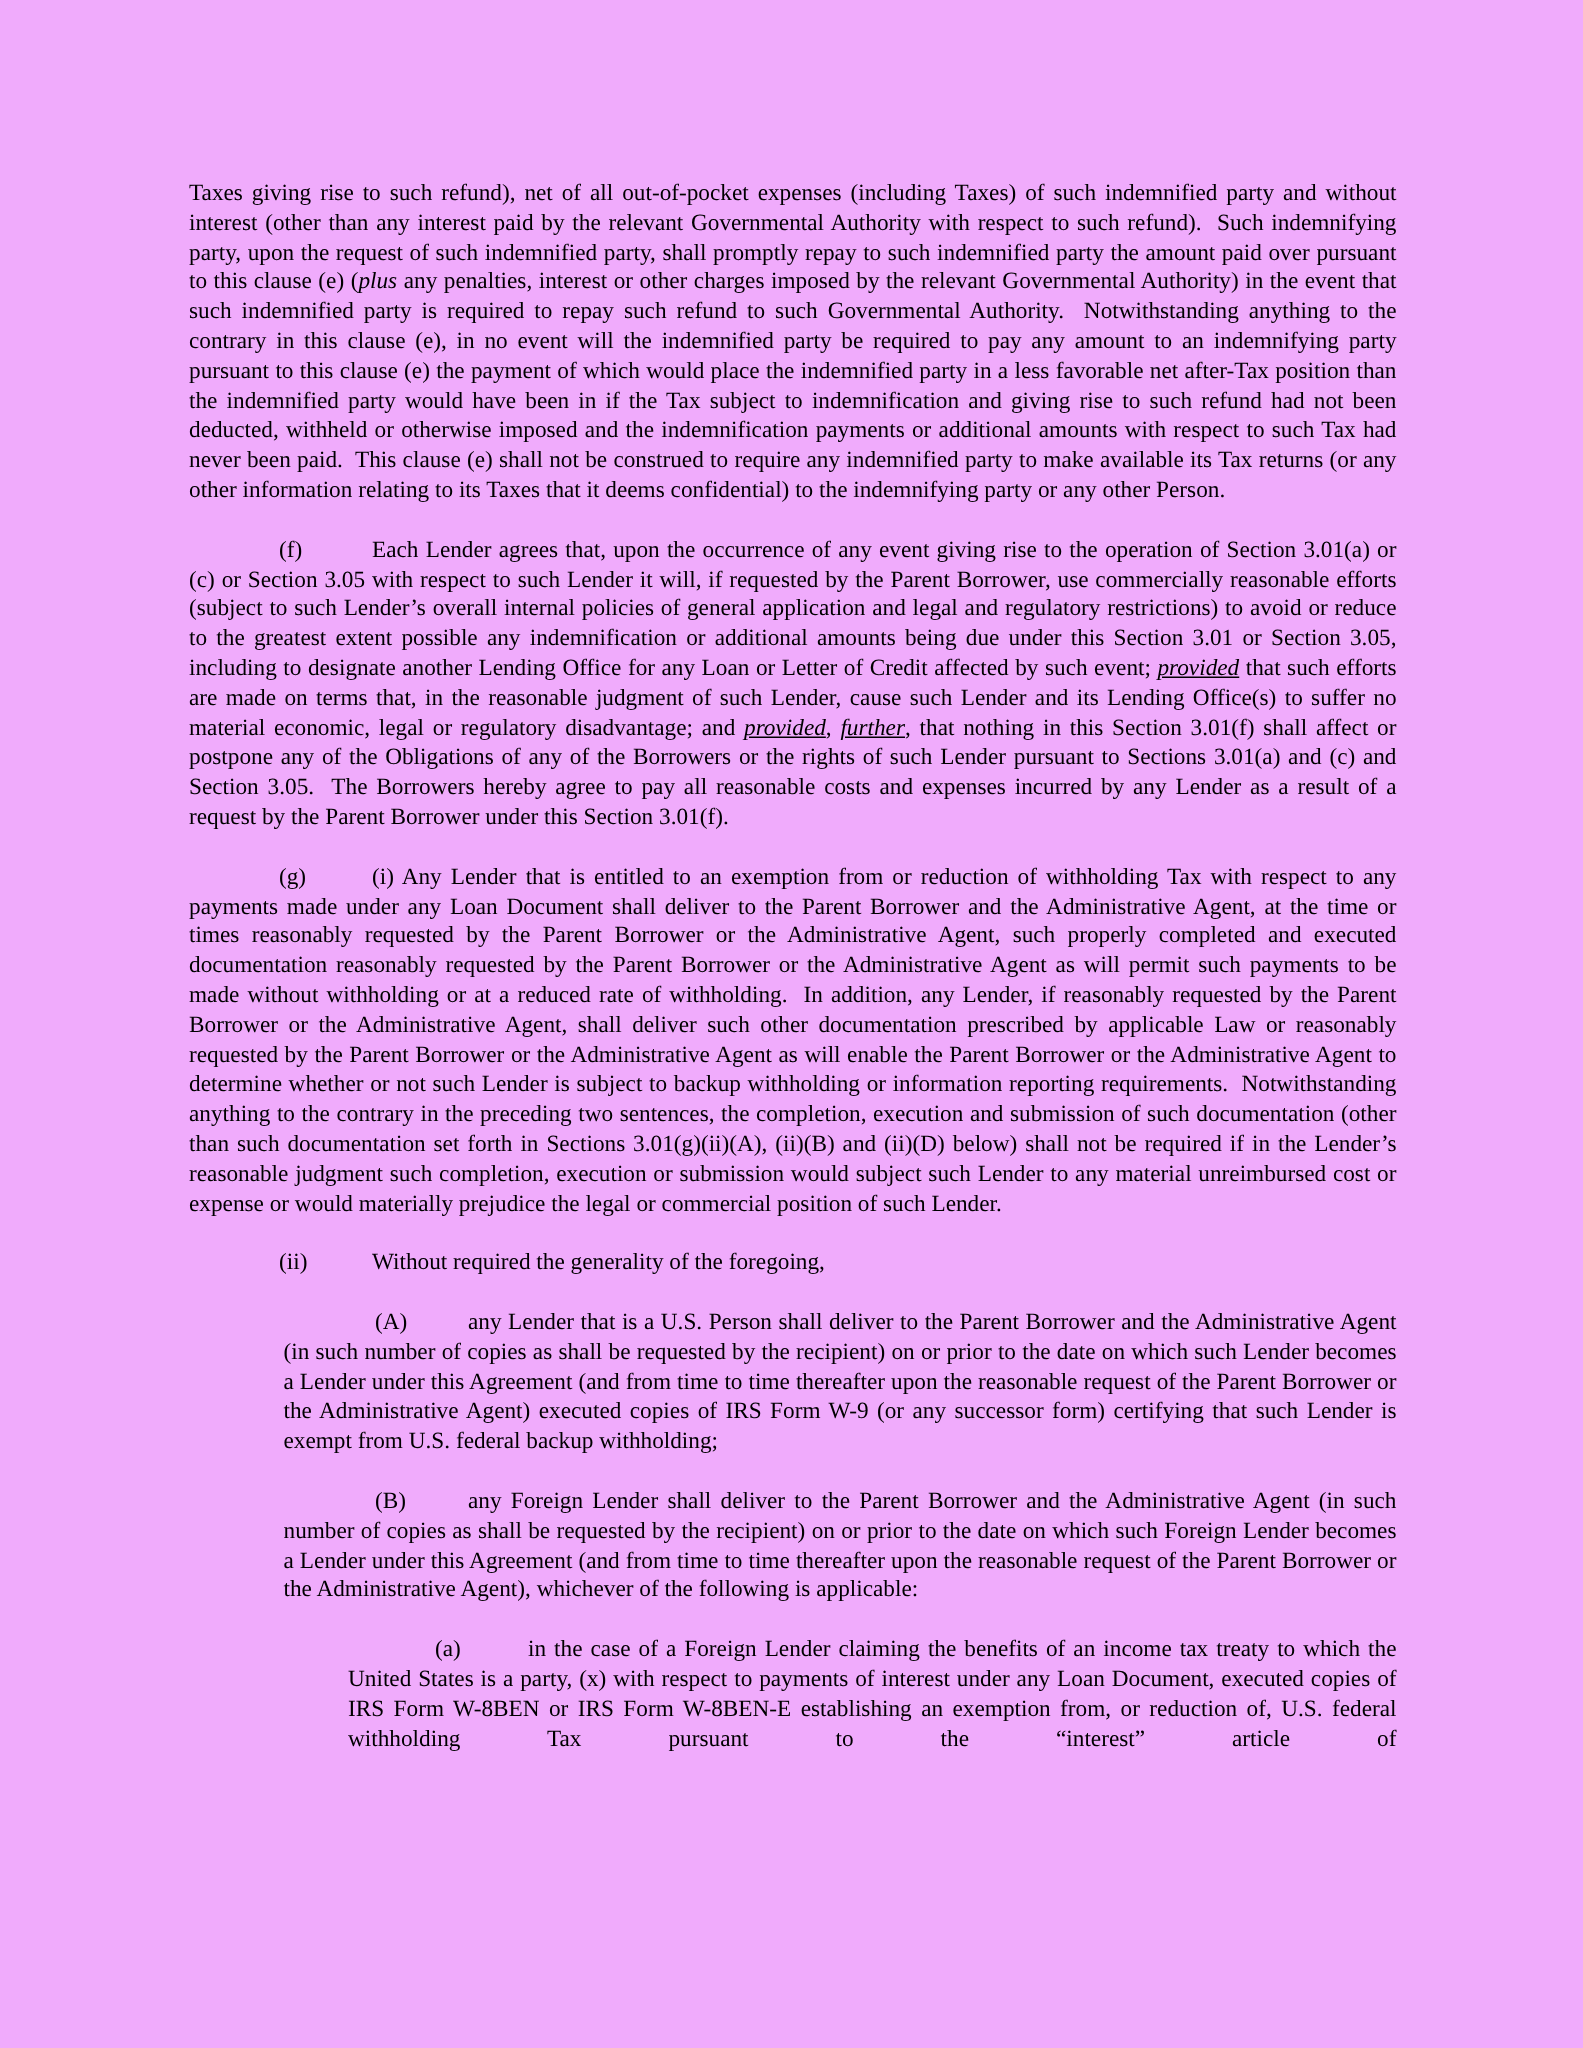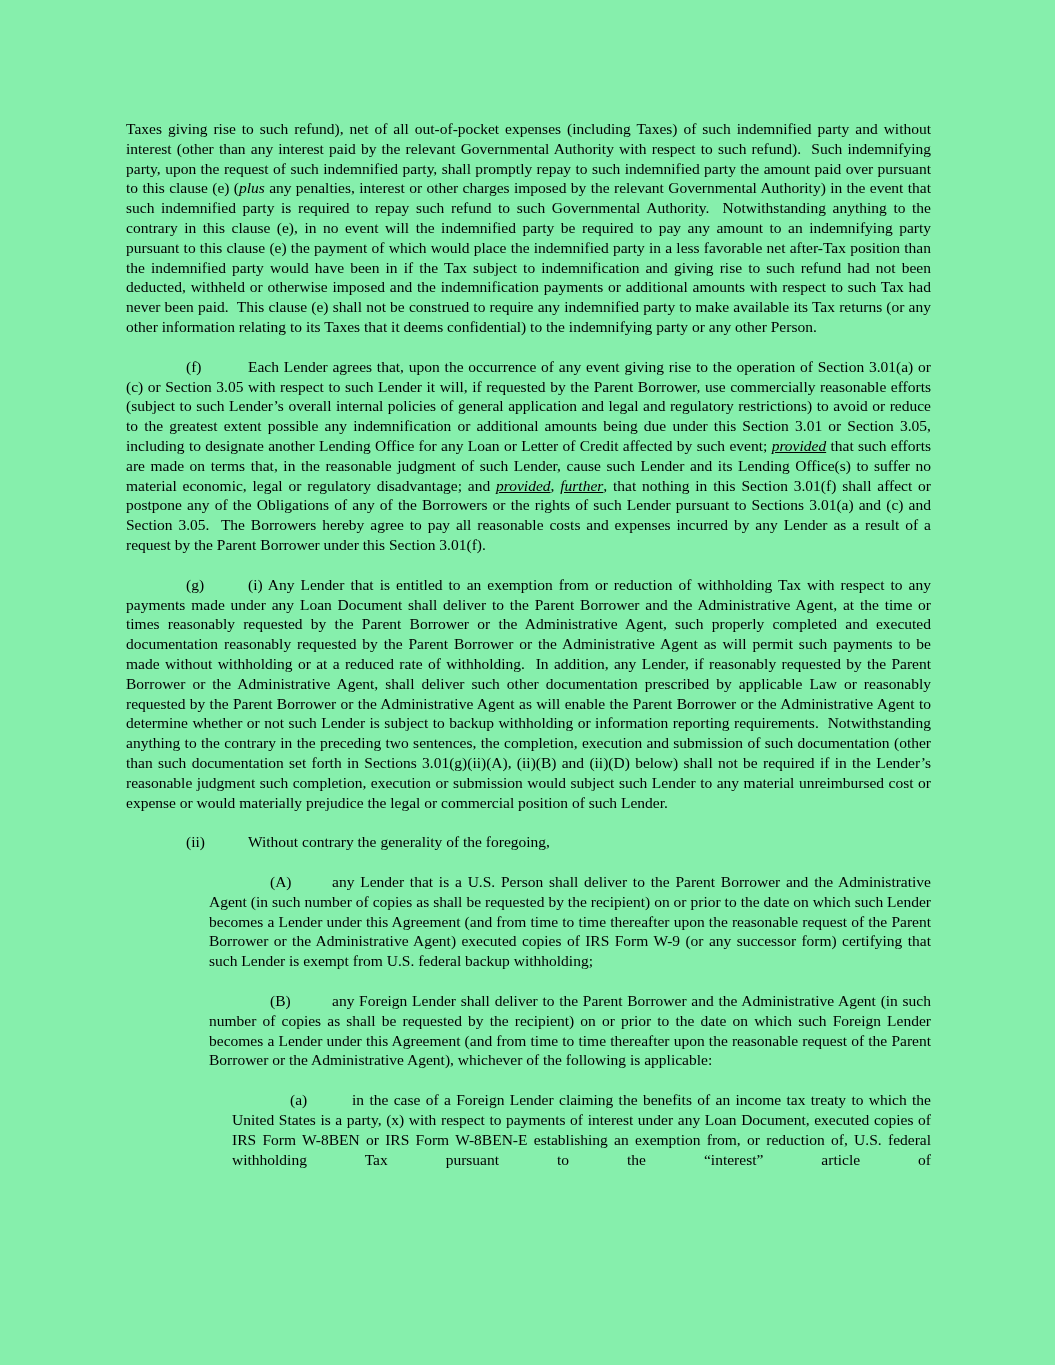--- a/index.html
+++ b/index.html
@@ -4,41 +4,41 @@
 <style>
   html, body {
     margin: 0;
     padding: 0;
     background: #ffffff;
   }
   .page {
     position: relative;
     width: 1055px;
     height: 1365px;
-    background: #86efac;
+    background: #f0abfc;
     color: #000000;
     font-family: "Liberation Serif", "DejaVu Serif", serif;
     overflow: hidden;
   }
   .content {
     position: absolute;
     left: 126px;
     top: 119px;
     width: 805px;
     font-size: 15.5px;
     line-height: 19.8px;
     text-align: justify;
   }
   .para {
     margin: 20px 0 0 0;
     padding: 0;
   }
   .para:first-child { margin-top: 0; }
   .ind0 { text-indent: 60px; }          
-  .lvl1 { margin-left: 83px; text-indent: 61px; }
+  .lvl1 { margin-left: 63px; text-indent: 61px; }
   .lvl2 { margin-left: 106px; text-indent: 58px; }
   .plabel {
     display: inline-block;
     width: 62px;
     text-indent: 0;
   }
   .it { font-style: italic; }
   .ul { text-decoration: underline; font-style: italic; }
   .justify-last { text-align-last: justify; }
 </style>
@@ -47,21 +47,21 @@
 
 <div class="page">
   <div class="content">
 
     <p class="para"><span>Taxes giving rise to such refund), net of all out-of-pocket expenses (including Taxes) of such indemnified party and without interest (other than any interest paid by the relevant Governmental Authority with respect to such refund).&nbsp; Such indemnifying party, upon the request of such indemnified party, shall promptly repay to such indemnified party the amount paid over pursuant to this clause (e) (</span><span class="it">plus</span><span> any penalties, interest or other charges imposed by the relevant Governmental Authority) in the event that such indemnified party is required to repay such refund to such Governmental Authority.&nbsp; Notwithstanding anything to the contrary in this clause (e), in no event will the indemnified party be required to pay any amount to an indemnifying party pursuant to this clause (e) the payment of which would place the indemnified party in a less favorable net after-Tax position than the indemnified party would have been in if the Tax subject to indemnification and giving rise to such refund had not been deducted, withheld or otherwise imposed and the indemnification payments or additional amounts with respect to such Tax had never been paid.&nbsp; This clause (e) shall not be construed to require any indemnified party to make available its Tax returns (or any other information relating to its Taxes that it deems confidential) to the indemnifying party or any other Person.</span></p>
 
     <p class="para ind0"><span class="plabel">(f)</span><span><span>Each Lender agrees that, upon the occurrence of any event giving rise to the operation of Section 3.01(a) or (c) or Section 3.05 with respect to such Lender it will, if requested by the Parent Borrower, use commercially reasonable efforts (subject to such Lender’s overall internal policies of general application and legal and regulatory restrictions) to avoid or reduce to the greatest extent possible any indemnification or additional amounts being due under this Section 3.01 or Section 3.05, including to designate another Lending Office for any Loan or Letter of Credit affected by such event; </span><span class="ul">provided</span><span> that such efforts are made on terms that, in the reasonable judgment of such Lender, cause such Lender and its Lending Office(s) to suffer no material economic, legal or regulatory disadvantage; and </span><span class="ul">provided</span><span>, </span><span class="ul">further</span><span>, that nothing in this Section 3.01(f) shall affect or postpone any of the Obligations of any of the Borrowers or the rights of such Lender pursuant to Sections 3.01(a) and (c) and Section 3.05.&nbsp; The Borrowers hereby agree to pay all reasonable costs and expenses incurred by any Lender as a result of a request by the Parent Borrower under this Section 3.01(f).</span></span></p>
 
     <p class="para ind0"><span class="plabel">(g)</span><span><span>(i) Any Lender that is entitled to an exemption from or reduction of withholding Tax with respect to any payments made under any Loan Document shall deliver to the Parent Borrower and the Administrative Agent, at the time or times reasonably requested by the Parent Borrower or the Administrative Agent, such properly completed and executed documentation reasonably requested by the Parent Borrower or the Administrative Agent as will permit such payments to be made without withholding or at a reduced rate of withholding.&nbsp; In addition, any Lender, if reasonably requested by the Parent Borrower or the Administrative Agent, shall deliver such other documentation prescribed by applicable Law or reasonably requested by the Parent Borrower or the Administrative Agent as will enable the Parent Borrower or the Administrative Agent to determine whether or not such Lender is subject to backup withholding or information reporting requirements.&nbsp; Notwithstanding anything to the contrary in the preceding two sentences, the completion, execution and submission of such documentation (other than such documentation set forth in Sections 3.01(g)(ii)(A), (ii)(B) and (ii)(D) below) shall not be required if in the Lender’s reasonable judgment such completion, execution or submission would subject such Lender to any material unreimbursed cost or expense or would materially prejudice the legal or commercial position of such Lender.</span></span></p>
 
-    <p class="para ind0"><span class="plabel">(ii)</span><span><span>Without contrary the generality of the foregoing,</span></span></p>
+    <p class="para ind0"><span class="plabel">(ii)</span><span><span>Without required the generality of the foregoing,</span></span></p>
 
     <p class="para lvl1"><span class="plabel">(A)</span><span><span>any Lender that is a U.S. Person shall deliver to the Parent Borrower and the Administrative Agent (in such number of copies as shall be requested by the recipient) on or prior to the date on which such Lender becomes a Lender under this Agreement (and from time to time thereafter upon the reasonable request of the Parent Borrower or the Administrative Agent) executed copies of IRS Form W-9 (or any successor form) certifying that such Lender is exempt from U.S. federal backup withholding;</span></span></p>
 
     <p class="para lvl1"><span class="plabel">(B)</span><span><span>any Foreign Lender shall deliver to the Parent Borrower and the Administrative Agent (in such number of copies as shall be requested by the recipient) on or prior to the date on which such Foreign Lender becomes a Lender under this Agreement (and from time to time thereafter upon the reasonable request of the Parent Borrower or the Administrative Agent), whichever of the following is applicable:</span></span></p>
 
     <p class="para lvl2 justify-last"><span class="plabel">(a)</span><span><span>in the case of a Foreign Lender claiming the benefits of an income tax treaty to which the United States is a party, (x) with respect to payments of interest under any Loan Document, executed copies of IRS Form W-8BEN or IRS Form W-8BEN-E establishing an exemption from, or reduction of, U.S. federal withholding Tax pursuant to the “interest” article of</span></span></p>
 
   </div>
 </div>
 

